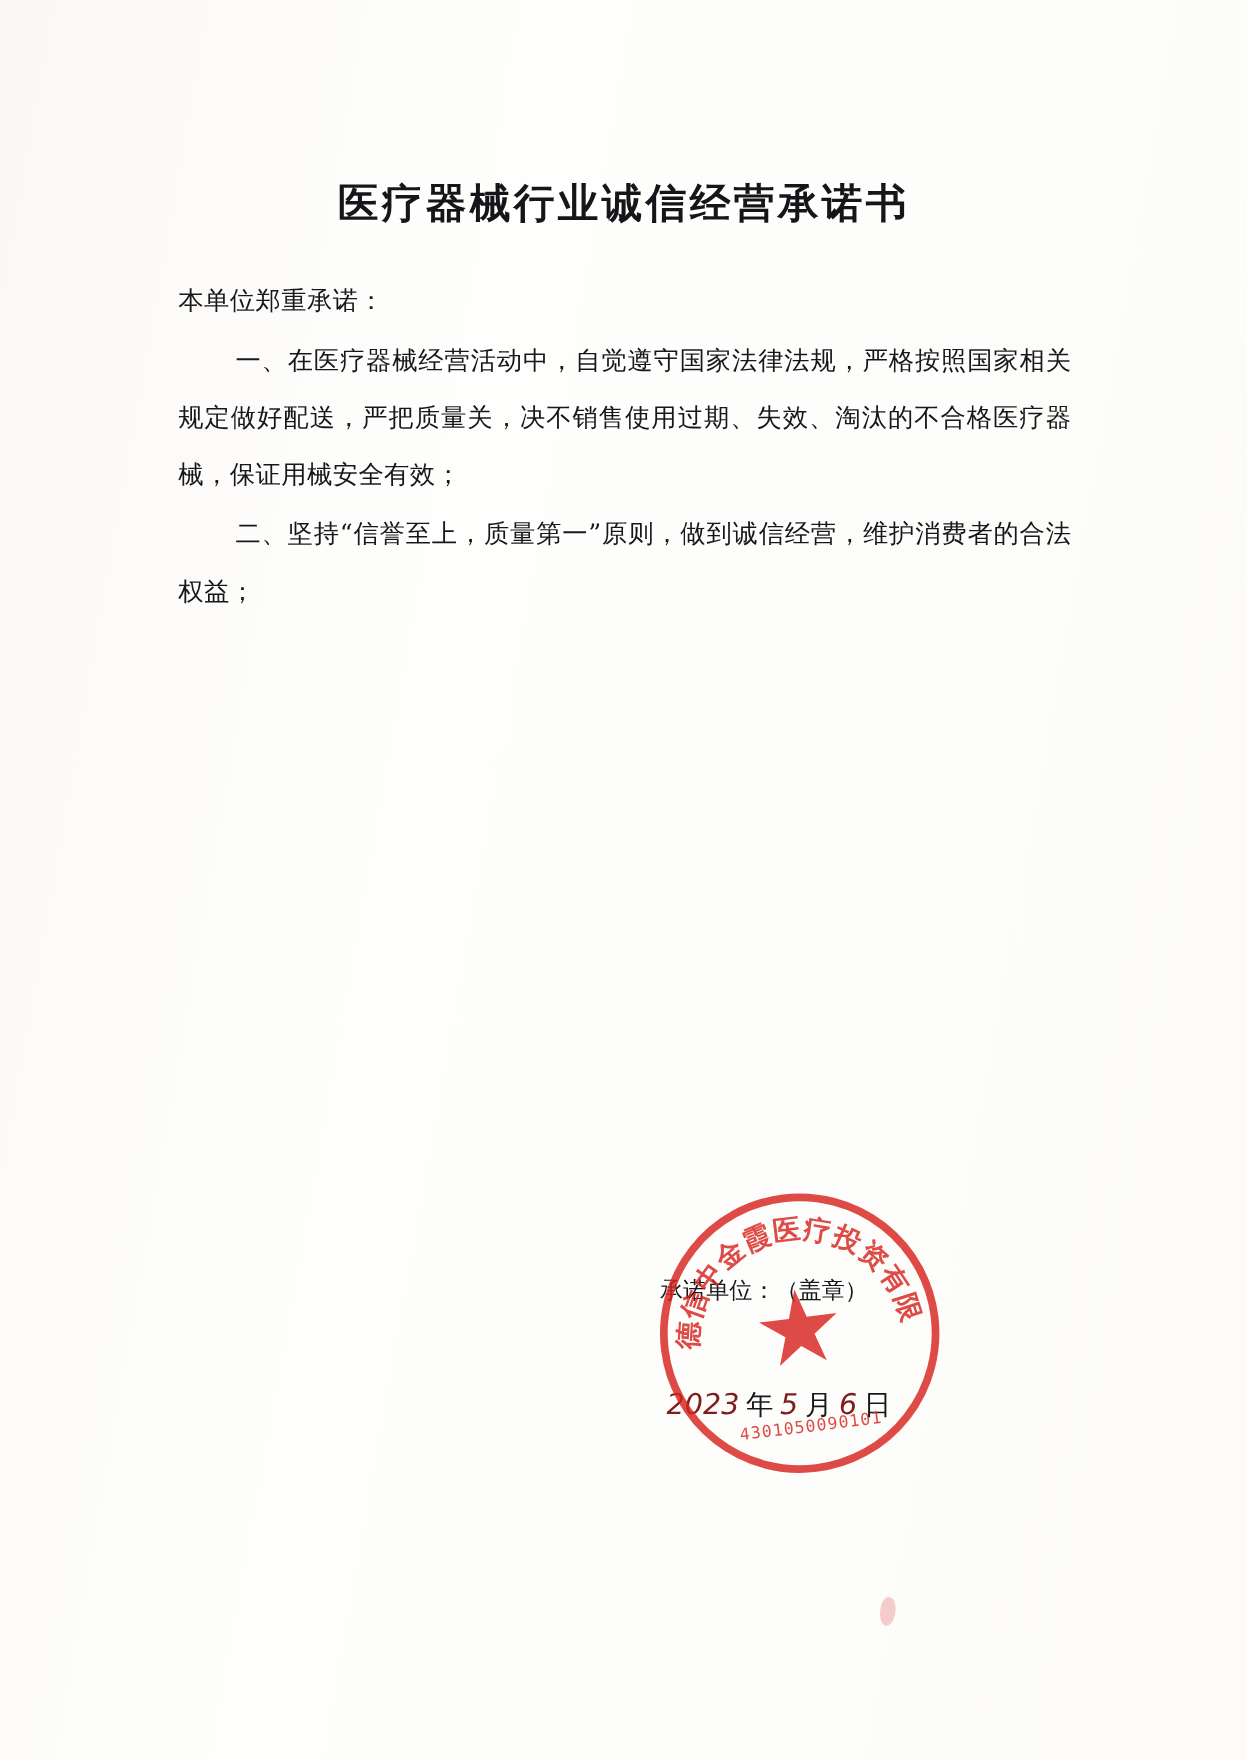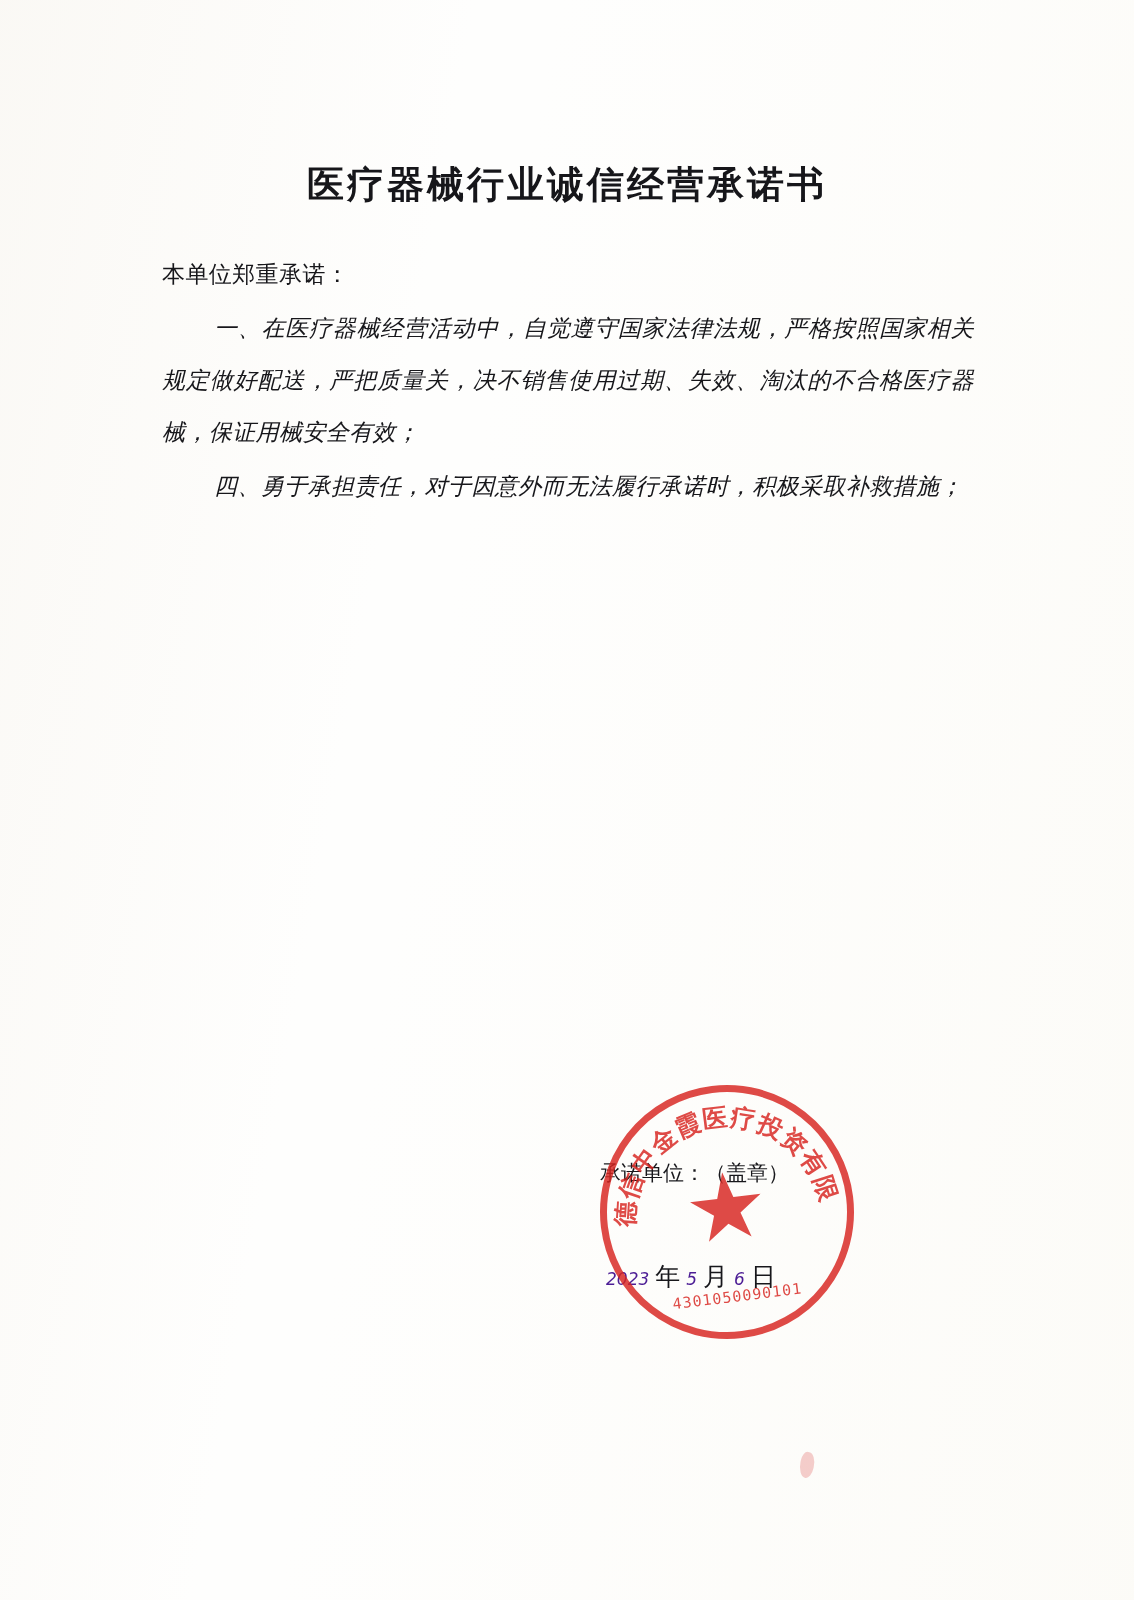--- a/index.html
+++ b/index.html
@@ -47,21 +47,20 @@
     font-size: 23px;
     line-height: 52px;
     color: #17171b;
     text-align: justify;
     text-justify: inter-ideograph;
     margin: 0 0 2px 0;
     letter-spacing: 0.4px;
   }
   .para.indent {
     text-indent: 52px;
-    font-style: italic;
   }
   .sign-area {
     position: absolute;
     left: 600px;
     top: 1150px;
     width: 460px;
     color: #17171b;
   }
   .sign-row {
     font-size: 21px;
@@ -69,22 +68,22 @@
     white-space: nowrap;
   }
   .date-row {
     font-size: 25px;
     line-height: 46px;
     margin-top: 58px;
     white-space: nowrap;
   }
   .hand {
     font-family: "DejaVu Sans", "Liberation Sans", sans-serif;
-    color: #4c1d95;
-    font-size: 17px;
+    color: #7f1d1d;
+    font-size: 26px;
     font-style: italic;
     padding: 0 6px;
   }
   
   .seal {
     position: absolute;
     left: 600px;
     top: 1085px;
     width: 240px;
     height: 240px;
@@ -147,21 +146,21 @@
 <body>
 
 <div class="page">
   <div class="paper-tint"></div>
 
   <div class="doc-title">医疗器械行业诚信经营承诺书</div>
 
   <div class="body-block">
     <p class="para">本单位郑重承诺：</p>
     <p class="para indent">一、在医疗器械经营活动中，自觉遵守国家法律法规，严格按照国家相关规定做好配送，严把质量关，决不销售使用过期、失效、淘汰的不合格医疗器械，保证用械安全有效；</p>
-    <p class="para indent">四、勇于承担责任，对于因意外而无法履行承诺时，积极采取补救措施；</p>
+    <p class="para indent">二、坚持“信誉至上，质量第一”原则，做到诚信经营，维护消费者的合法权益；</p>
   </div>
 
   <div class="sign-area">
     <div class="sign-row">承诺单位：（盖章）</div>
     <div class="date-row">
       <span class="hand">2023</span><span>年</span><span class="hand">5</span><span>月</span><span class="hand">6</span><span>日</span>
     </div>
   </div>
 
   <div class="seal">

